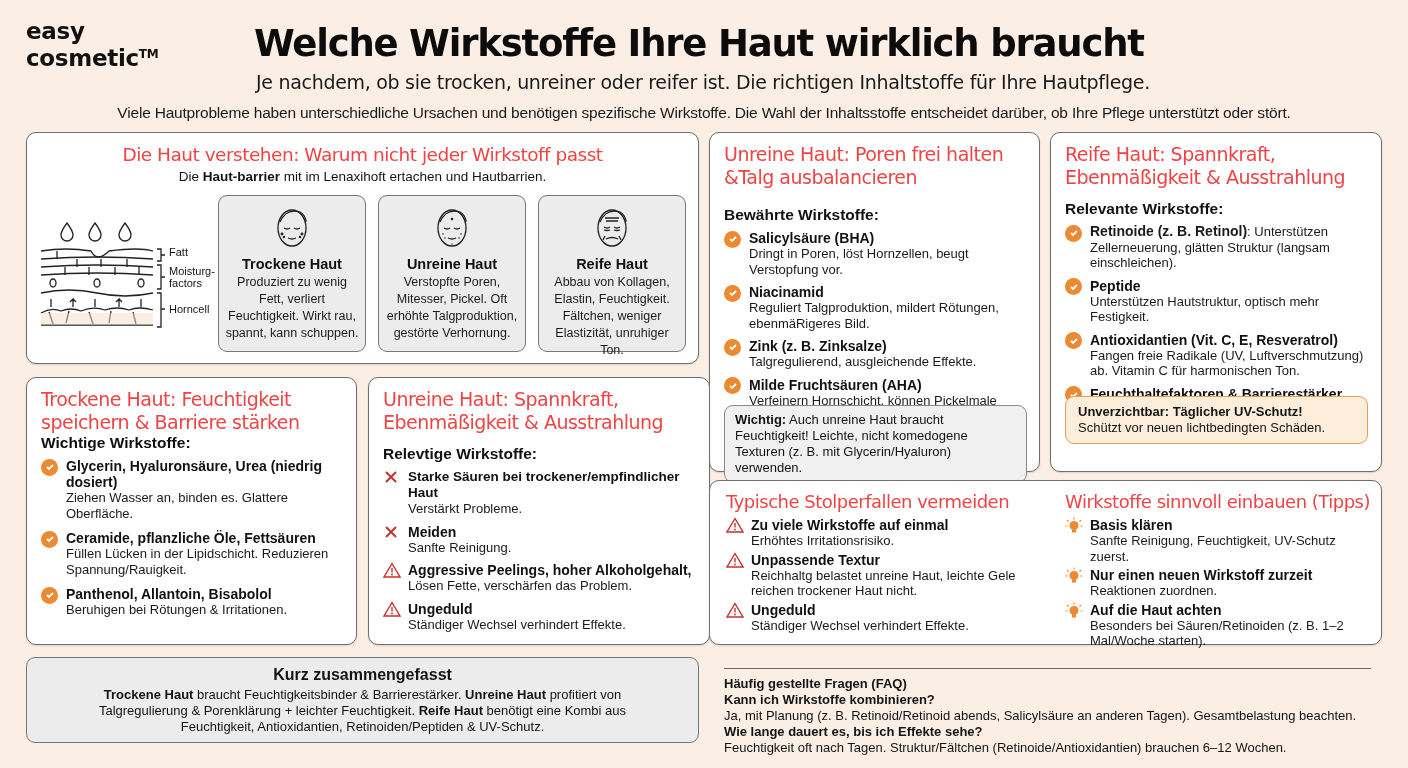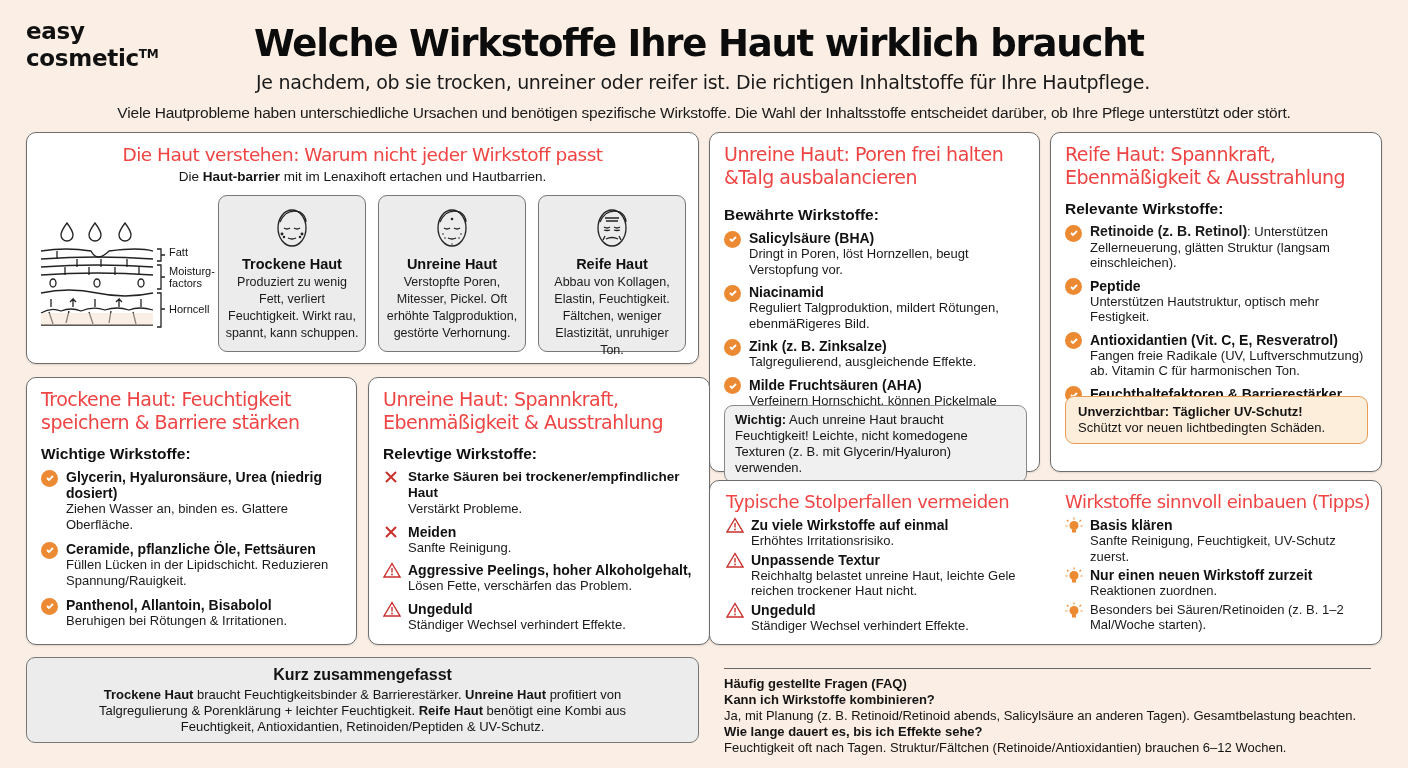--- a/index.html
+++ b/index.html
@@ -225,21 +225,21 @@
         <span class="nm">Feuchthaltefaktoren &amp; Barrierestärker</span>
         <span class="ds">Hyaluron, Glycerin, Ceramide, Öle bleiben zentral.</span>
       </span>
   </div>
   <div class="note-orange" style="left:14px;top:263px;width:303px;">
     <b style="display:block">Unverzichtbar: Täglicher UV-Schutz!</b><span>Schützt vor neuen lichtbedingten Schäden.</span>
   </div>
 </div>
 
 <div class="card" style="left:26px;top:377px;width:331px;height:268px;padding:10px 14px 0 14px;">
-  <div class="ctitle" style="font-size:19px;margin-bottom:11px;">Trockene Haut: Feuchtigkeit speichern &amp; Barriere stärken</div>
+  <div class="ctitle" style="font-size:19px;">Trockene Haut: Feuchtigkeit speichern &amp; Barriere stärken</div>
   <div class="h3">Wichtige Wirkstoffe:</div>
   <div class="item" style="margin-bottom:9px">
     <span class="ic"><span class="check">
           <svg width="10" height="10" viewBox="0 0 10 10">
             <path d="M2 5 l2 2 l4 -4" stroke="#fff" stroke-width="1.8" fill="none"></path>
           </svg>
         </span></span>
     <span class="txt">
         <span class="nm">Glycerin, Hyaluronsäure, Urea (niedrig dosiert)</span>
         <span class="ds">Ziehen Wasser an, binden es. Glattere Oberfläche.</span>
@@ -381,20 +381,21 @@
     </div>
     <div class="item">
       <span class="ic"><svg width="18" height="18" viewBox="0 0 18 18">
             <g stroke="#ec8a33" stroke-width="1.2">
               <path d="M9 0.5 v2 M2 3 l1.5 1.5 M16 3 l-1.5 1.5 M0.5 9 h2 M15.5 9 h2"></path>
             </g>
             <circle cx="9" cy="8.5" r="4.5" fill="#ec8a33"></circle>
             <rect x="7" y="12.5" width="4" height="3" fill="#ec8a33"></rect>
           </svg></span>
       <span class="txt">
+          <span class="nm">Auf die Haut achten</span>
           <span class="ds">Besonders bei Säuren/Retinoiden (z. B.  1–2 Mal/Woche starten).</span>
         </span>
     </div>
   </div>
 </div>
 
 <div class="summary">
   <div class="s-title">Kurz zusammengefasst</div>
   <div class="s-body">
     <b>Trockene Haut</b><span> braucht Feuchtigkeitsbinder &amp; Barrierestärker. </span><b>Unreine Haut</b><span> profitiert von Talgregulierung &amp; Porenklärung + leichter Feuchtigkeit. </span><b>Reife Haut</b><span> benötigt eine Kombi aus Feuchtigkeit, Antioxidantien, Retinoiden/Peptiden &amp; UV-Schutz.</span>

